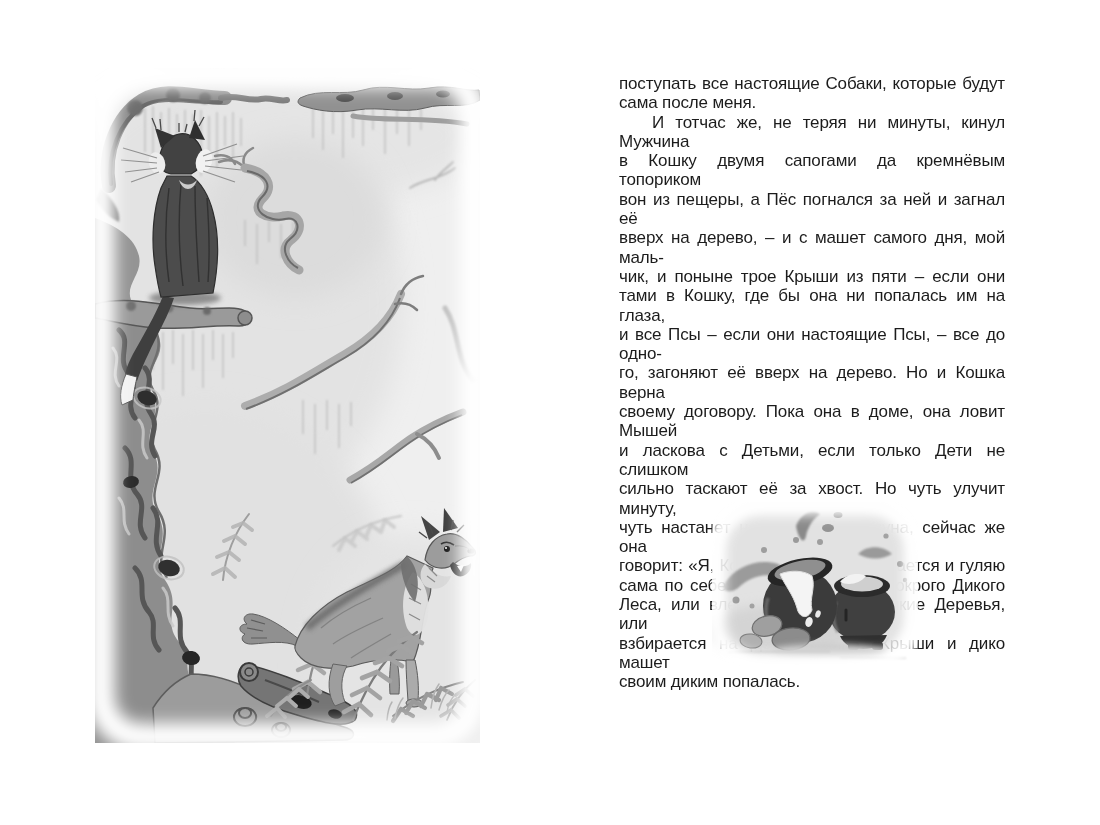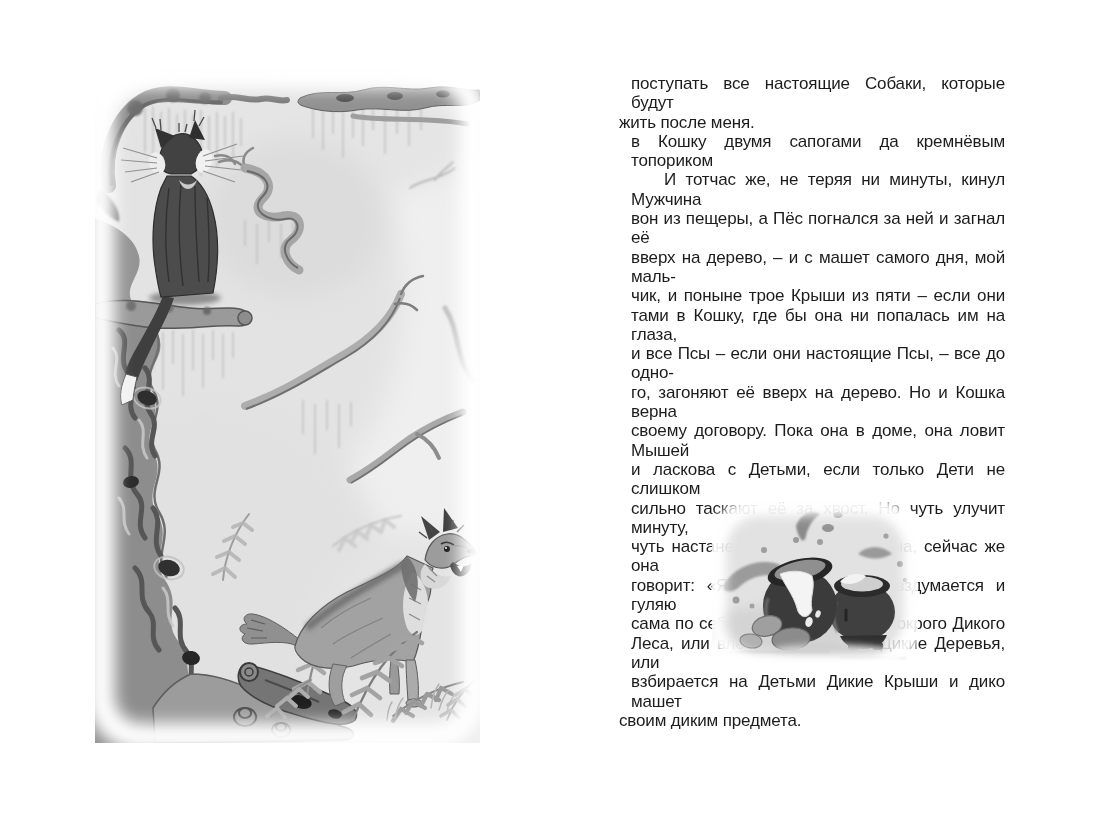--- a/index.html
+++ b/index.html
@@ -7,21 +7,21 @@
   figure{margin:0;padding:0;}
   .art-main{position:absolute;left:95px;top:68px;width:385px;height:675px;}
   .art-spot{position:absolute;left:712px;top:502px;width:206px;height:168px;}
   .art-main svg,.art-spot svg{display:block;width:100%;height:100%;}
   .text-col{position:absolute;left:619px;top:74px;width:386px;}
   .line{
     font-family:"Liberation Sans","DejaVu Sans",sans-serif;
     font-size:17px;line-height:19.3px;letter-spacing:-0.15px;
     color:var(--text_ink,#1c1c1c);text-align:left;
   }
-  .line.j{text-align:justify;text-align-last:justify;margin-left:12px;}
+  .line.j{text-align:justify;text-align-last:justify;}
   .line.ind{text-indent:33px;}
 </style>
 </head>
 <body>
 
 <div class="spread">
 
   <figure class="art-main" aria-label="Кошка сидит на ветке старого дерева, внизу среди папоротников стоит Пёс">
     <svg viewBox="0 0 385 675" xmlns="http://www.w3.org/2000/svg">
       <defs>
@@ -189,38 +189,38 @@
         <path d="M356,642 l-10,6 M362,631 l-9,6 M370,621 l-9,6 M356,642 l8,8 M362,631 l8,7 M370,621 l8,7" stroke="#b5b5b5" stroke-width="3.6"></path>
         <path d="M336,640 q2,-16 8,-24 M344,642 q4,-14 10,-20 M352,644 q2,-12 9,-18 M300,650 q3,-14 8,-20 M292,652 q1,-12 5,-18" fill="none" stroke="#b3b3b3" stroke-width="1.5"></path>
       </g>
 
       <rect x="6" y="6" width="373" height="663" rx="40" fill="none" stroke="#ffffff" stroke-width="28" filter="url(#b8)"></rect>
     </svg>
   </figure>
 
   <section class="text-col" aria-label="story text">
       <div class="line j">поступать все настоящие Собаки, которые будут</div>
-      <div class="line">жить после меня.</div>
+      <div class="line">сама после меня.</div>
+      <div class="line j ind">И тотчас же, не теряя ни минуты, кинул Мужчина</div>
       <div class="line j">в Кошку двумя сапогами да кремнёвым топориком</div>
-      <div class="line j ind">И тотчас же, не теряя ни минуты, кинул Мужчина</div>
       <div class="line j">вон из пещеры, а Пёс погнался за ней и загнал её</div>
       <div class="line j">вверх на дерево, – и с машет самого дня, мой маль-</div>
       <div class="line j">чик, и поныне трое Крыши из пяти – если они</div>
       <div class="line j">тами в Кошку, где бы она ни попалась им на глаза,</div>
       <div class="line j">и все Псы – если они настоящие Псы, – все до одно-</div>
       <div class="line j">го, загоняют её вверх на дерево. Но и Кошка верна</div>
       <div class="line j">своему договору. Пока она в доме, она ловит Мышей</div>
       <div class="line j">и ласкова с Детьми, если только Дети не слишком</div>
       <div class="line j">сильно таскают её за хвост. Но чуть улучит минуту,</div>
       <div class="line j">чуть настанет ночь и взойдёт луна, сейчас же она</div>
       <div class="line j">говорит: «Я, Кошка, хожу где вздумается и гуляю</div>
       <div class="line j">сама по себе», и бежит в чащу Мокрого Дикого</div>
       <div class="line j">Леса, или влезает на Мокрые Дикие Деревья, или</div>
       <div class="line j">взбирается на Детьми Дикие Крыши и дико машет</div>
-      <div class="line">своим диким предмета.</div>
+      <div class="line">своим диким попалась.</div>
     </section>
 
   <figure class="art-spot" aria-label="Два тёмных горшка с молоком, брызги и камни">
     <svg viewBox="0 0 206 168" xmlns="http://www.w3.org/2000/svg">
       <defs>
         <filter id="sb1" x="-40%" y="-40%" width="180%" height="180%">
             <feGaussianBlur stdDeviation="1"></feGaussianBlur>
           </filter>
         <filter id="sb3" x="-60%" y="-60%" width="220%" height="220%">
             <feGaussianBlur stdDeviation="3"></feGaussianBlur>

